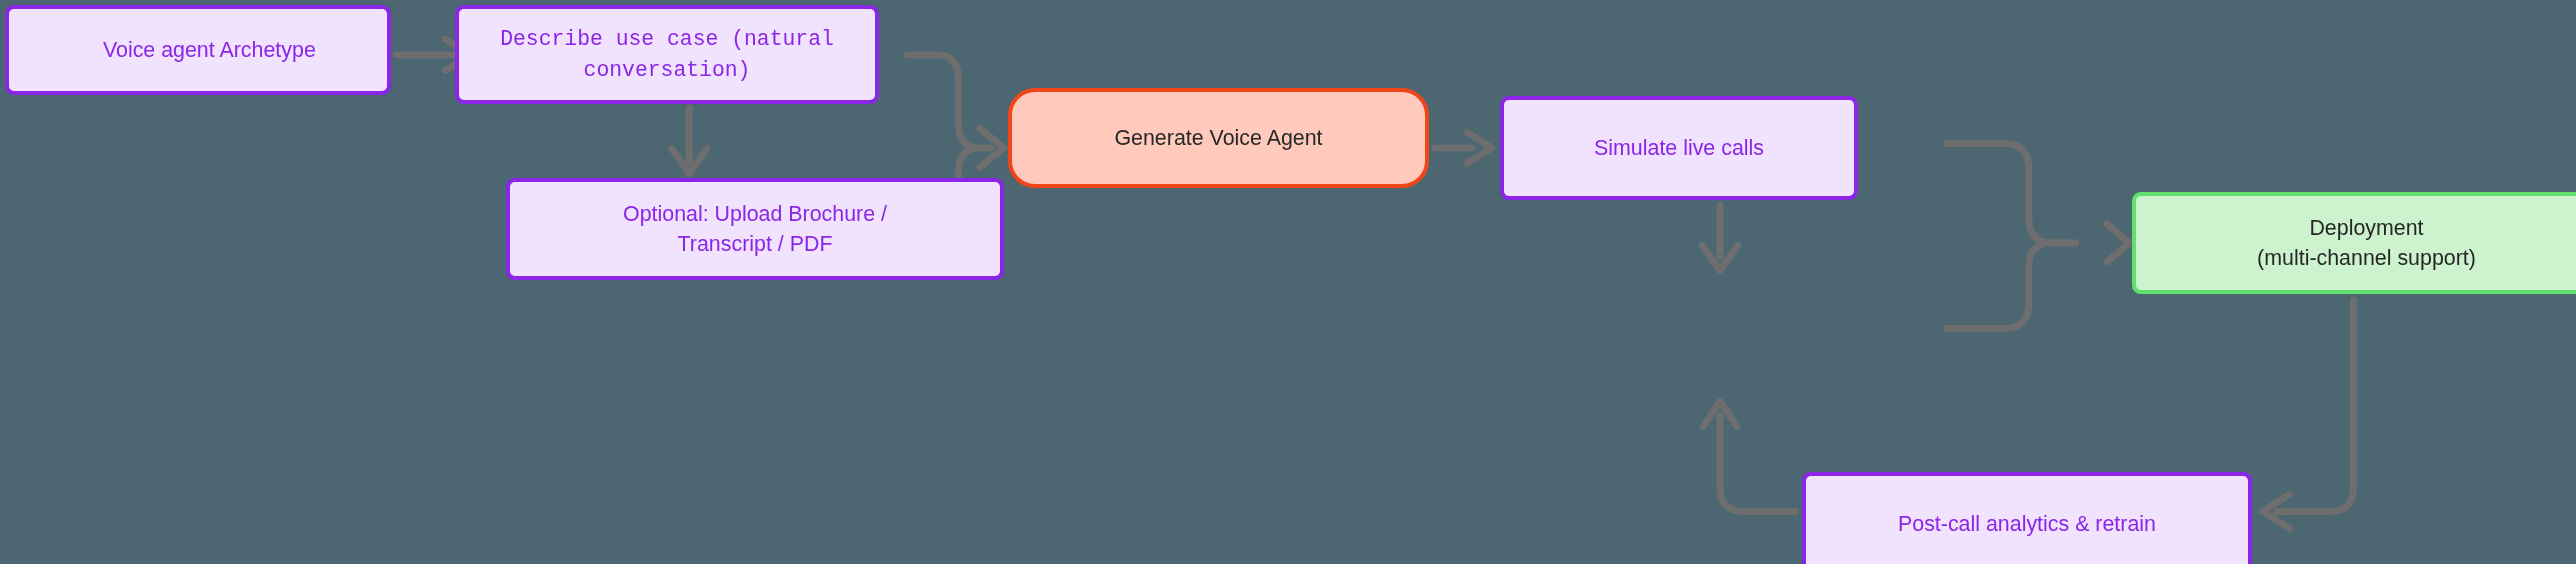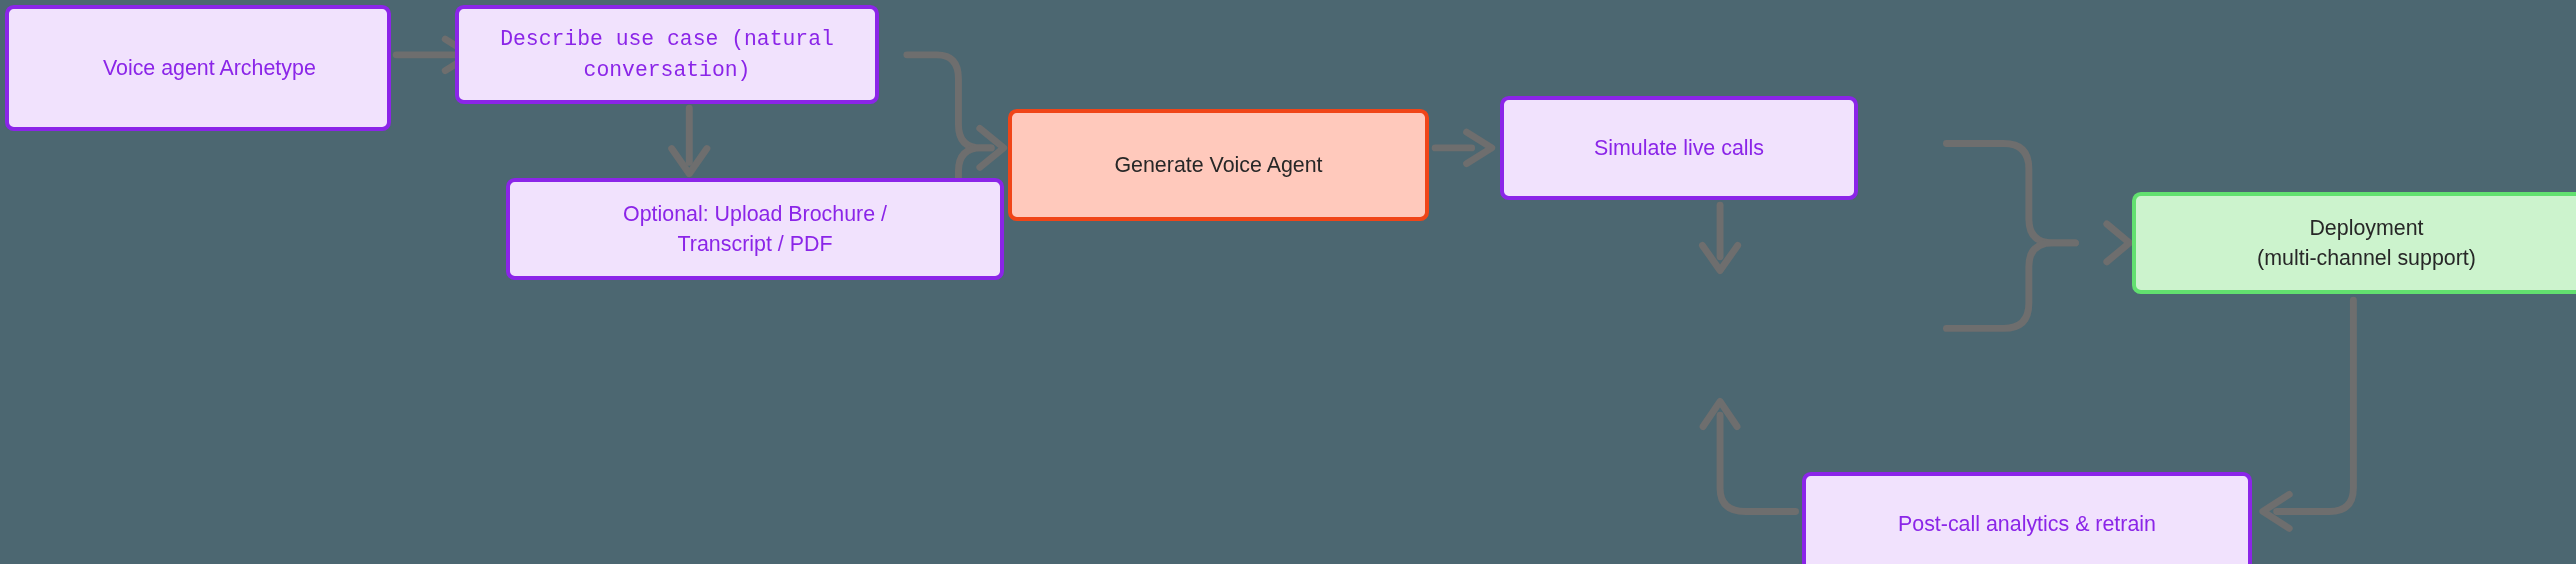--- a/index.html
+++ b/index.html
@@ -120,29 +120,29 @@
       </g>
 
       <g>
         <path d="M 2855 813 L 2775 813 Q 2735 813 2735 776 L 2735 660"></path>
         <polyline points="2708,678 2735,638 2762,678"></polyline>
       </g>
 
     </g>
   </svg>
 
-  <div class="node node-purple" style="left:5px; top:5px; width:386px; height:126px;padding-left:34px;">Voice agent Archetype</div>
+  <div class="node node-purple" style="left:5px; top:5px; width:386px; height:90px;padding-left:34px;">Voice agent Archetype</div>
 
   <div class="node node-purple" style="left:455px; top:5px; width:424px; height:99px;font-family:Liberation Mono, monospace;">Describe use case (natural
 conversation)</div>
 
   <div class="node node-purple" style="left:506px; top:178px; width:498px; height:102px;">Optional: Upload Brochure /
 Transcript / PDF</div>
 
-  <div class="node node-orange" style="left:1008px; top:109px; width:421px; height:112px;">Generate Voice Agent</div>
+  <div class="node node-orange" style="left:1008px; top:88px; width:421px; height:100px;border-radius:27px;">Generate Voice Agent</div>
 
   <div class="node node-purple" style="left:1500px; top:96px; width:358px; height:104px;">Simulate live calls</div>
 
 
   <div class="node node-green" style="left:2132px; top:192px; width:469px; height:102px;">Deployment
 (multi-channel support)</div>
 
   <div class="node node-purple" style="left:1802px; top:472px; width:450px; height:104px;">Post-call analytics &amp; retrain</div>
 
 </div>

